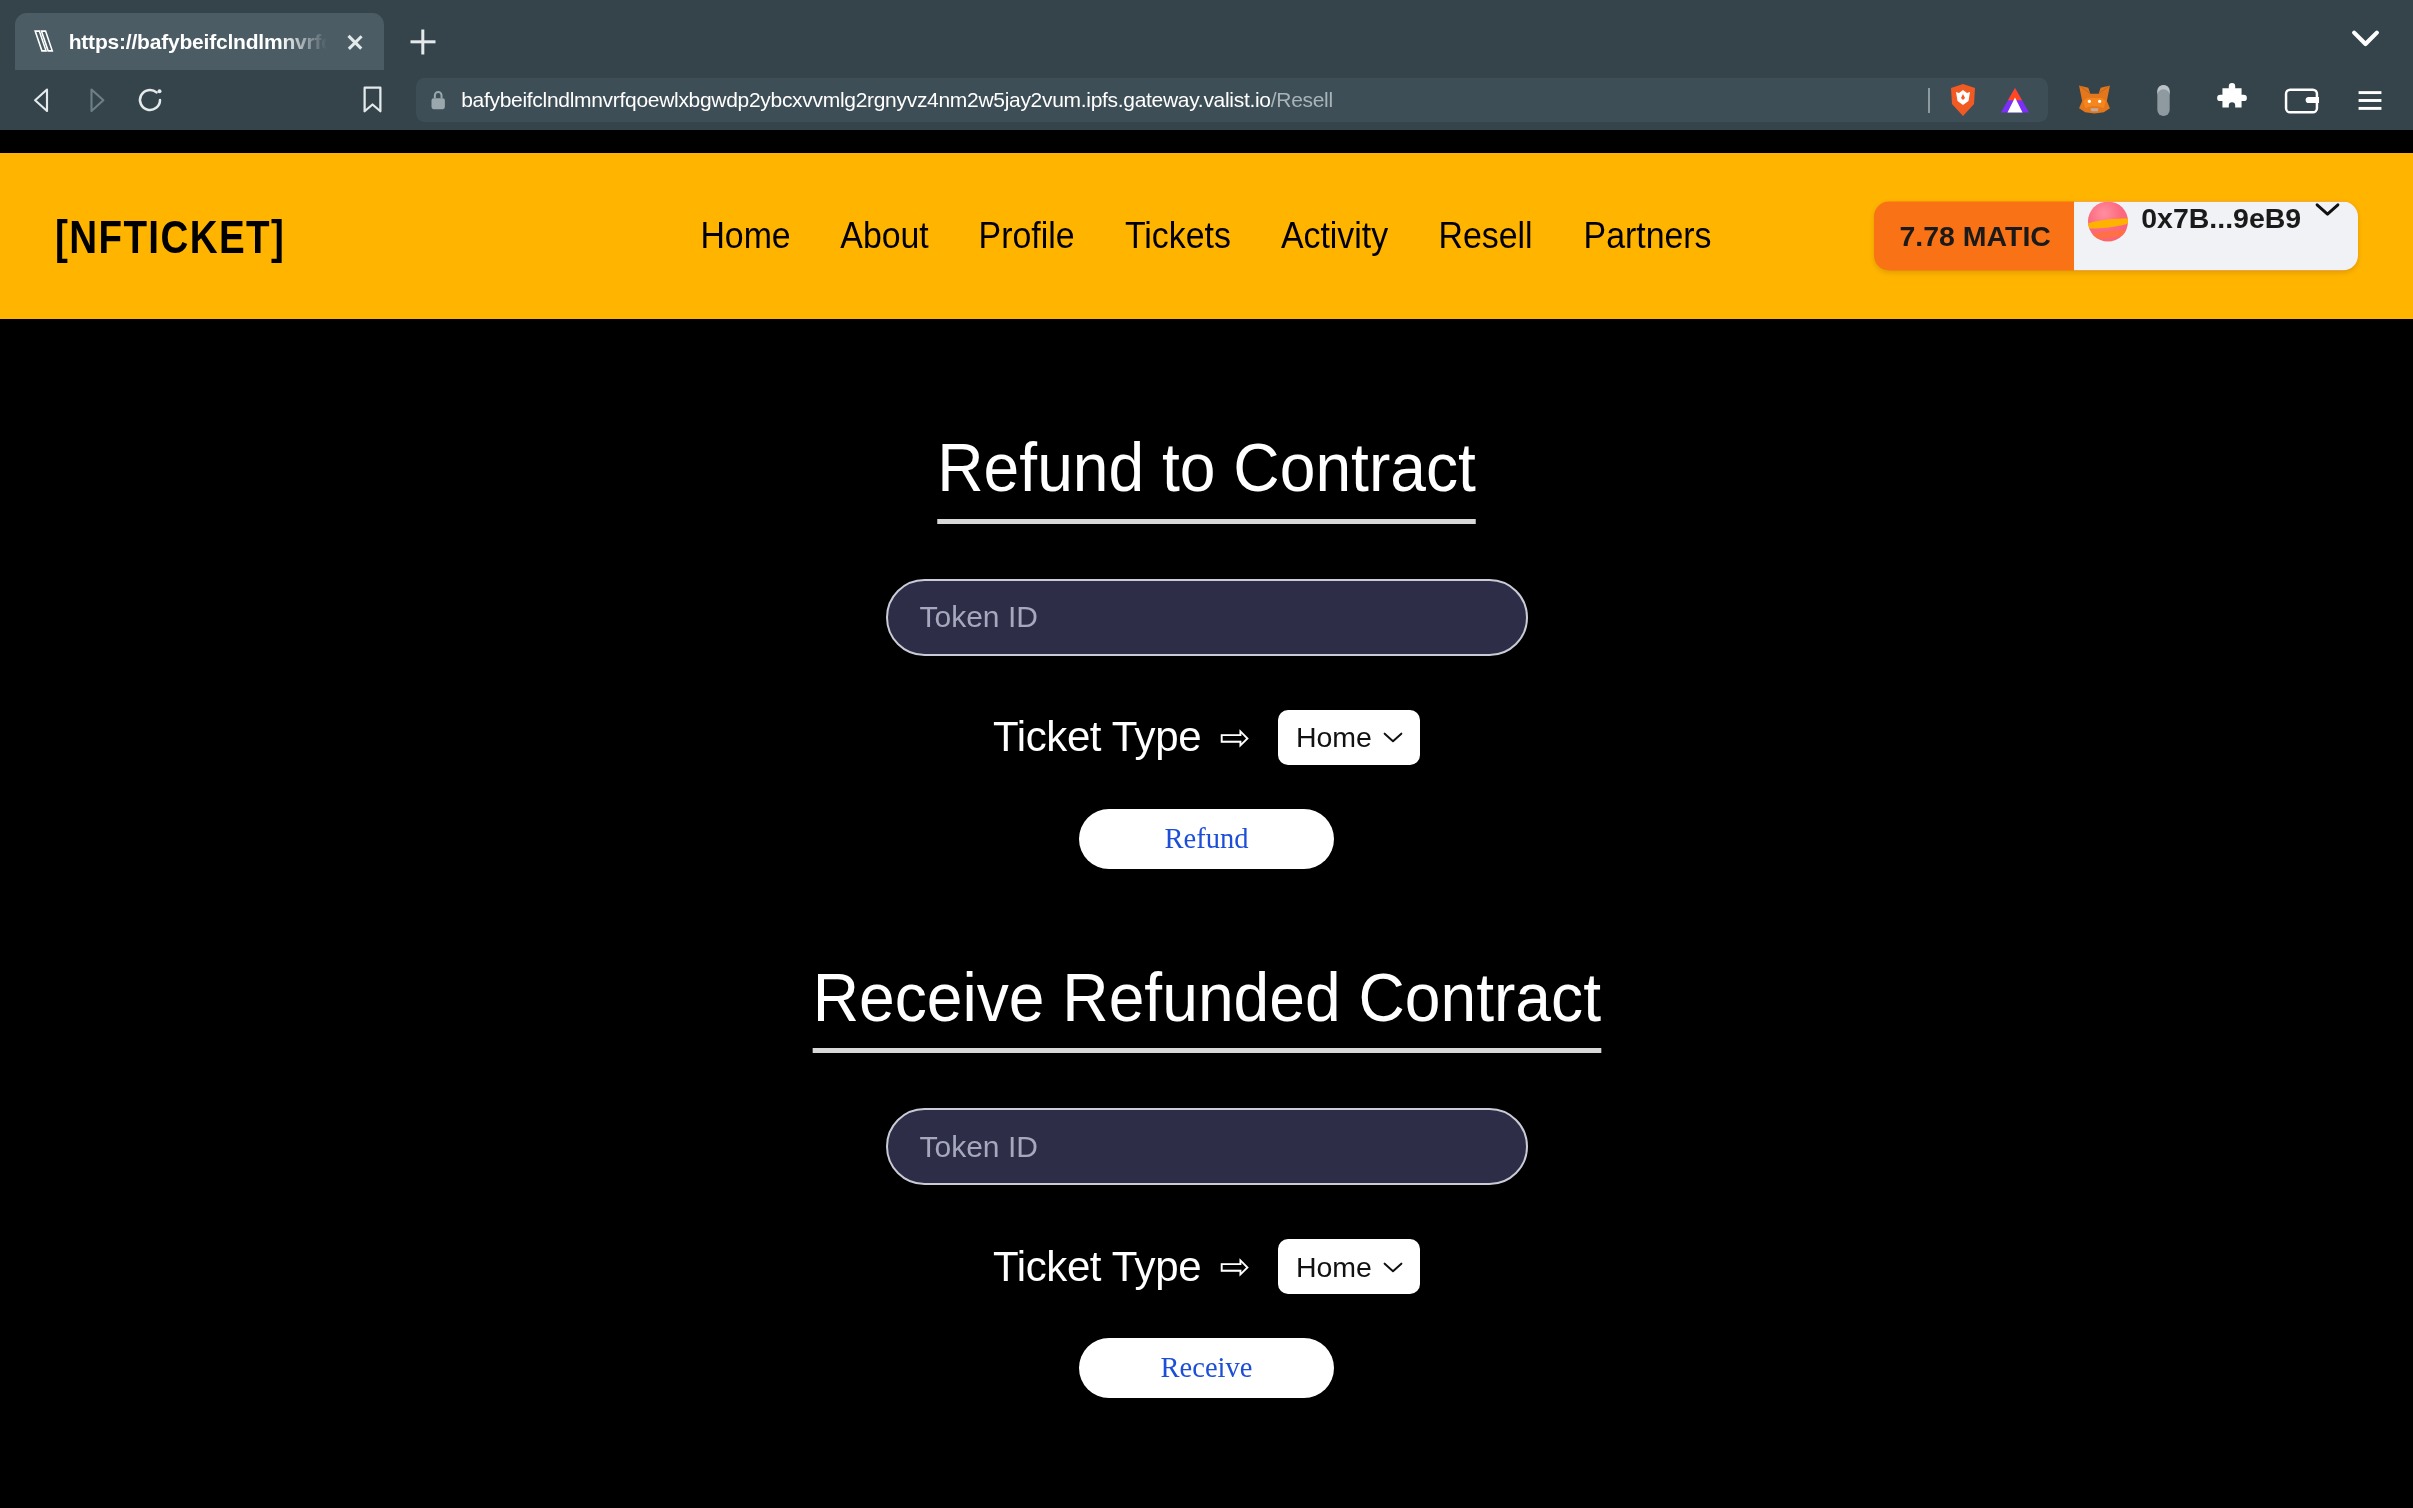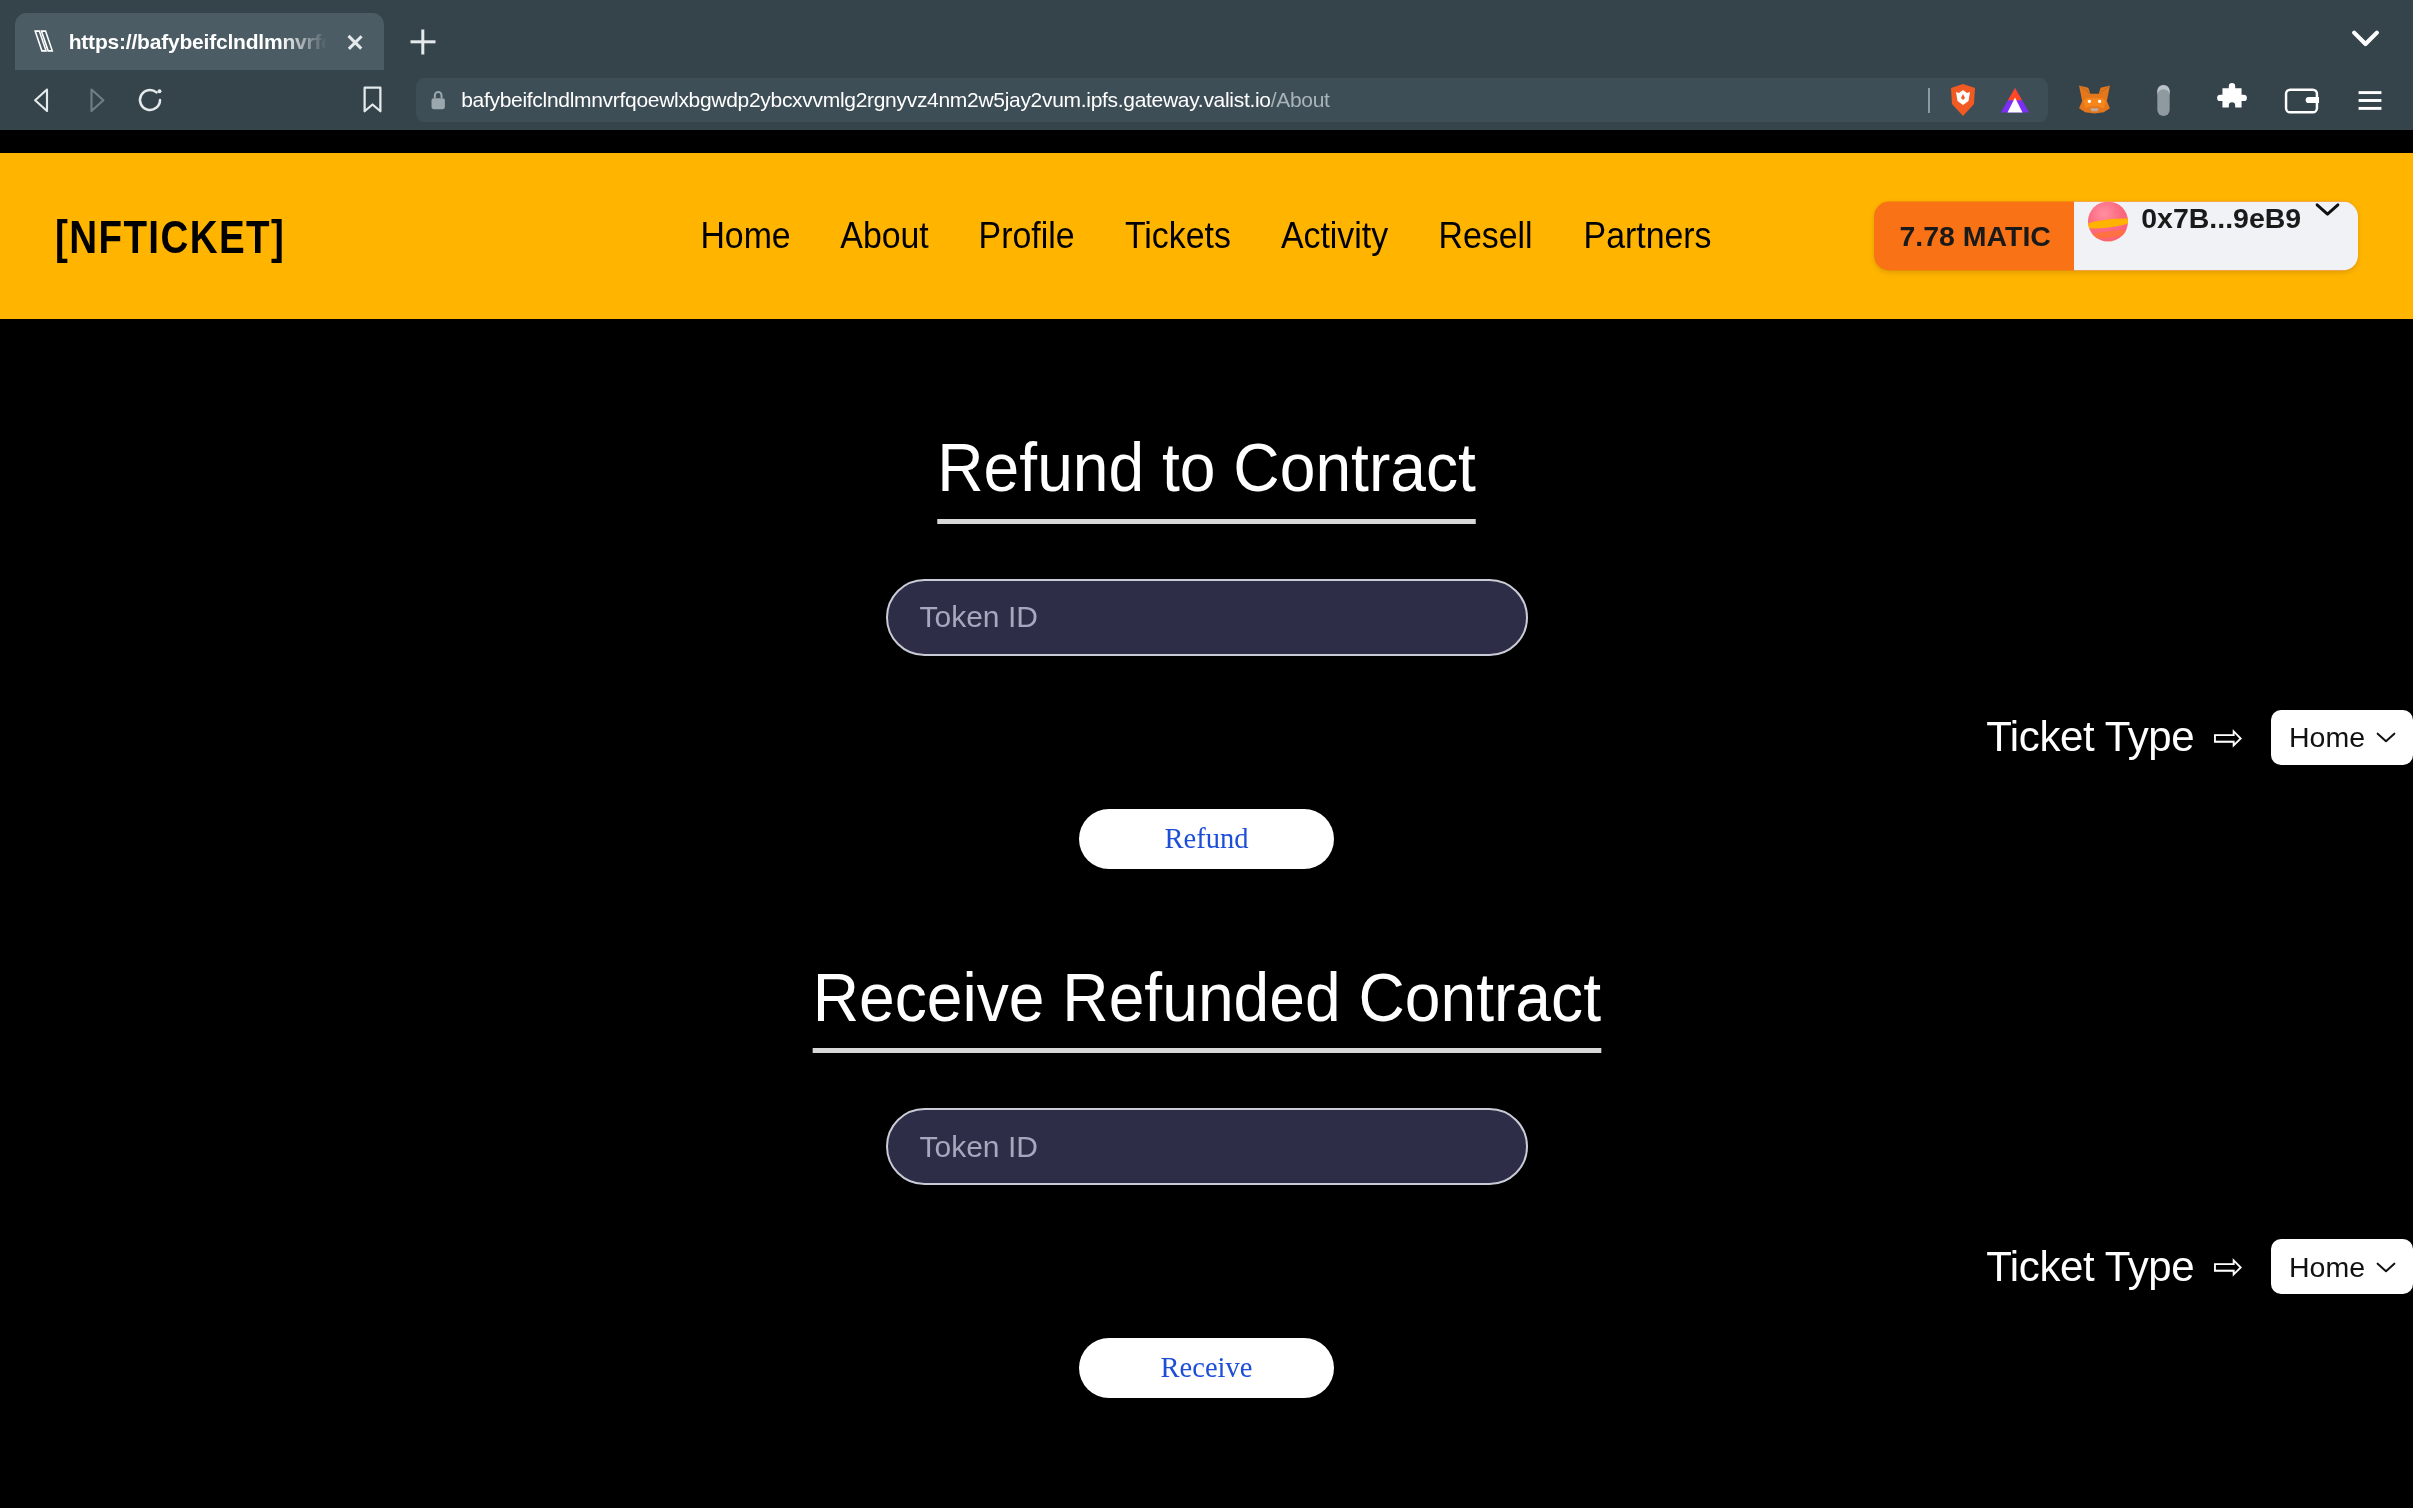--- a/index.html
+++ b/index.html
@@ -314,21 +314,21 @@
     font-size: 30px;
     padding: 0 32px;
     outline: none;
     font-family: "Liberation Sans", sans-serif;
   }
   .token-input::placeholder { color: #a6a9bd; }
 
   .type-row {
     display: flex;
     align-items: center;
-    justify-content: flex-end;
+    justify-content: center;
     gap: 23.5px;
     margin-top: 54px;
   }
 
   .type-label {
     color: #ffffff;
     font-size: 42px;
     font-weight: 400;
     letter-spacing: -0.4px;
   }
@@ -424,21 +424,21 @@
       <svg width="27" height="30" viewBox="0 0 24 26">
         <path d="M5 2 H19 V23 L12 17 L5 23 Z" fill="none" stroke="#e4eaec" stroke-width="2" stroke-linejoin="round"></path>
       </svg>
     </div>
 
     <div class="urlbar">
       <svg class="lock-icon" viewBox="0 0 22 26">
         <rect x="3" y="11" width="16" height="13" rx="2.5" fill="#9aa8ae"></rect>
         <path d="M7 11 V7.5 A4 4 0 0 1 15 7.5 V11" fill="none" stroke="#9aa8ae" stroke-width="2.4"></path>
       </svg>
-      <span class="url-text"><span>bafybeifclndlmnvrfqoewlxbgwdp2ybcxvvmlg2rgnyvz4nm2w5jay2vum.ipfs.gateway.valist.io</span><span class="url-path">/About</span></span>
+      <span class="url-text"><span>bafybeifclndlmnvrfqoewlxbgwdp2ybcxvvmlg2rgnyvz4nm2w5jay2vum.ipfs.gateway.valist.io</span><span class="url-path">/Resell</span></span>
       <span class="url-divider"></span>
       <span class="url-icon">
         <svg width="30" height="34" viewBox="0 0 30 34">
           <path d="M15 1 L27 5 L26 21 L15 33 L4 21 L3 5 Z" fill="#f15a22"></path>
           <path d="M15 7 L11 10 L8 9 L9.5 18 L15 22 L20.5 18 L22 9 L19 10 Z" fill="#ffffff"></path>
           <path d="M15 11 L13 15 L15 17 L17 15 Z" fill="#f15a22"></path>
         </svg>
       </span>
       <span class="url-icon">
         <svg width="32" height="28.5" viewBox="0 0 34 30">

